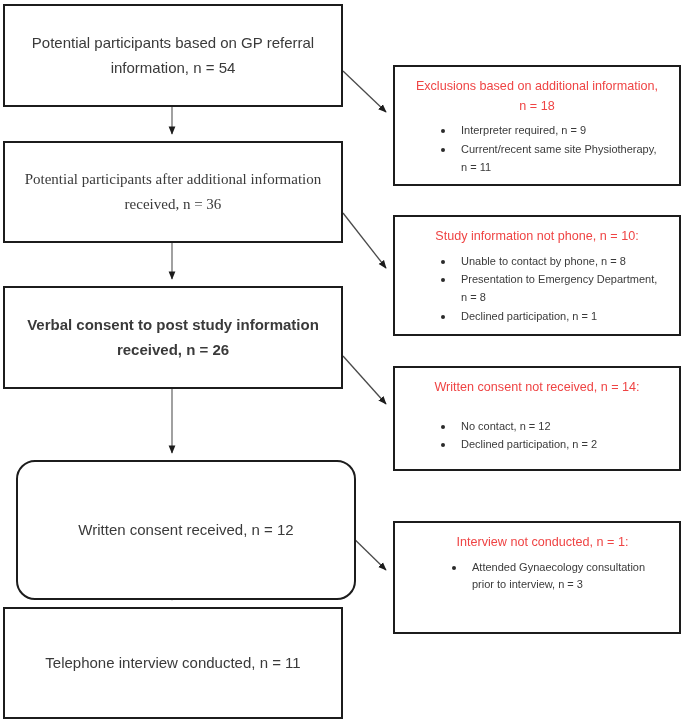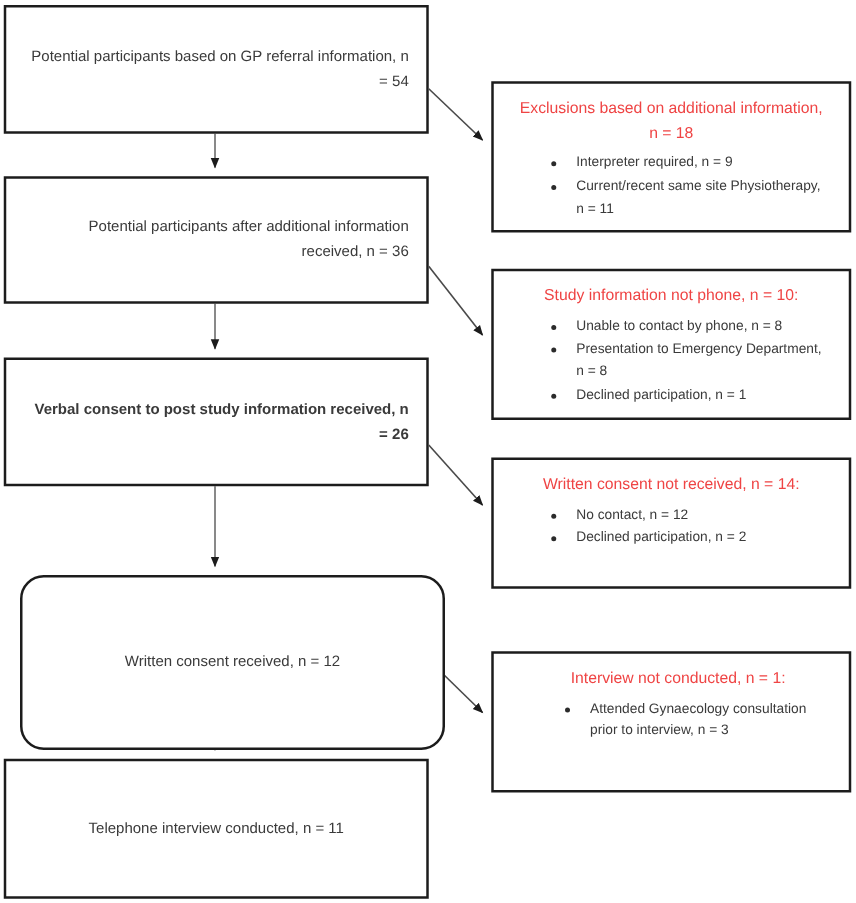--- a/index.html
+++ b/index.html
@@ -37,24 +37,24 @@
     display: flex;
     flex-direction: column;
     justify-content: center;
   }
   .node.main-node {
     align-items: center;
     text-align: center;
     padding: 6px 14px;
   }
   .node-title {
-    font-size: 12px;
+    font-size: 15px;
     line-height: 1.65;
     color: #3a3a3a;
-    text-align: right;
+    text-align: center;
   }
   .node.side-node {
     justify-content: flex-start;
     padding: 10px 12px 8px 12px;
   }
   .side-heading {
     font-size: 12.6px;
     line-height: 1.55;
     text-align: center;
     color: #ef4444;
@@ -121,21 +121,21 @@
     </g>
     <g>
       <line x1="343" y1="528" x2="386" y2="570" stroke="#4a4a4a" stroke-width="1.3" marker-end="url(#arrowhead)"></line>
     </g>
   </svg>
 
   <div class="node main-node" style="left:3px; top:4px; width:340px; height:103px;">
     <div class="node-title">Potential participants based on GP referral information, n = 54</div>
   </div>
 
-  <div class="node main-node" style="left:3px; top:141px; width:340px; height:102px;">
+  <div class="node main-node" style="left:3px; top:141px; width:340px; height:102px;font-family:Liberation Serif, serif;">
     <div class="node-title">Potential participants after additional information received, n = 36</div>
   </div>
 
   <div class="node main-node" style="left:3px; top:286px; width:340px; height:103px;font-weight:bold;">
     <div class="node-title">Verbal consent to post study information received, n = 26</div>
   </div>
 
   <div class="node main-node" style="left:16px; top:460px; width:340px; height:140px;border-radius:19px;">
     <div class="node-title">Written consent received, n = 12</div>
   </div>
@@ -154,21 +154,21 @@
 
   <div class="node side-node" style="left:393px; top:215px; width:288px; height:121px;">
     <div class="side-heading">Study information not phone, n = 10:</div>
     <ul class="bullet-list">
       <li class="bullet-item">Unable to contact by phone, n = 8</li>
       <li class="bullet-item">Presentation to Emergency Department, n = 8</li>
       <li class="bullet-item">Declined participation, n = 1</li>
     </ul>
   </div>
 
-  <div class="node side-node" style="left:393px; top:366px; width:288px; height:105px;">
+  <div class="node side-node" style="left:393px; top:366px; width:288px; height:105px;gap:14px;">
     <div class="side-heading">Written consent not received, n = 14:</div>
     <ul class="bullet-list">
       <li class="bullet-item">No contact, n = 12</li>
       <li class="bullet-item">Declined participation, n = 2</li>
     </ul>
   </div>
 
   <div class="node side-node" style="left:393px; top:521px; width:288px; height:113px;padding-left:23px;">
     <div class="side-heading">Interview not conducted, n = 1:</div>
     <ul class="bullet-list">

